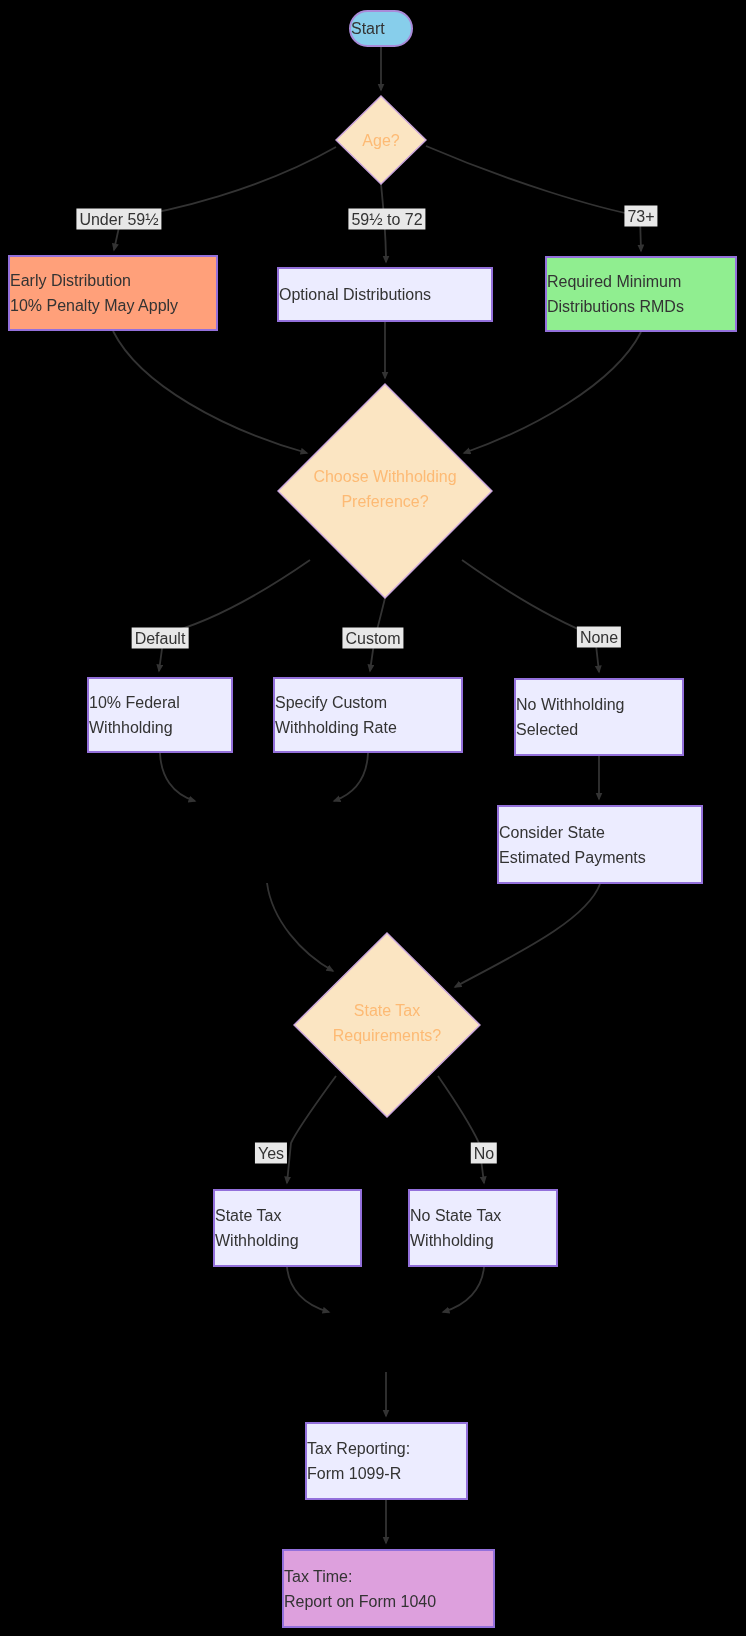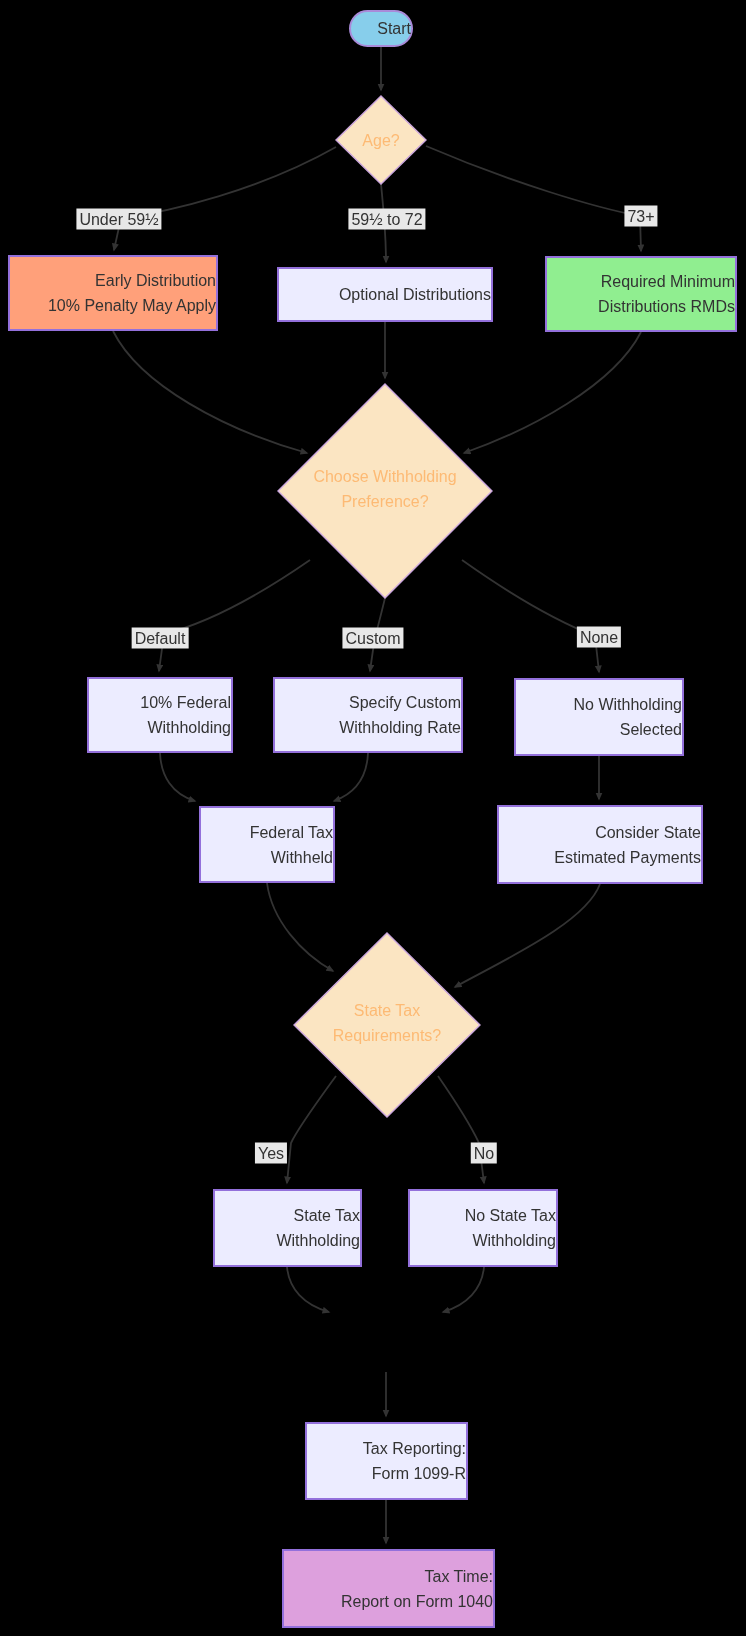--- a/index.html
+++ b/index.html
@@ -2,21 +2,21 @@
 <html><head>
 <meta charset="utf-8">
 <style>
   html,body{margin:0;padding:0;background:#000;}
   .canvas{
     position:relative;width:746px;height:1636px;background:#000;
     font-family:"Liberation Sans","DejaVu Sans",sans-serif;color:#333;overflow:hidden;
   }
   svg.edges{position:absolute;left:0;top:0;}
   .node{
-    position:absolute;display:flex;flex-direction:column;align-items:flex-end;justify-content:center;
+    position:absolute;display:flex;flex-direction:column;align-items:flex-start;justify-content:center;
     text-align:center;font-size:16px;line-height:25px;box-sizing:border-box;color:#333;
   }
   .box{background:#ECECFF;border:2px solid #9370DB;}
   .stadium{background:#87CEEB;border:2px solid #A98BD9;border-radius:19px;}
   .diamond-label{
     position:absolute;transform:translate(-50%,-50%);text-align:center;
     font-size:16px;line-height:25px;pointer-events:none;color:#fdba74;
   }
   .edge-label{
     position:absolute;transform:translate(-50%,-50%);background:#E8E8E8;color:#333;
@@ -90,24 +90,20 @@
   <div class="node box" style="left:273px;top:677px;width:190px;height:76px;">
     <span>Specify Custom</span>
     <span>Withholding Rate</span>
   </div>
 
   <div class="node box" style="left:514px;top:678px;width:170px;height:78px;">
     <span>No Withholding</span>
     <span>Selected</span>
   </div>
 
-  <div class="node box" style="left:199px;top:806px;width:136px;height:77px;">
-    <span>Federal Tax</span>
-    <span>Withheld</span>
-  </div>
 
   <div class="node box" style="left:497px;top:805px;width:206px;height:79px;">
     <span>Consider State</span>
     <span>Estimated Payments</span>
   </div>
 
   <div class="node box" style="left:213px;top:1189px;width:149px;height:78px;">
     <span>State Tax</span>
     <span>Withholding</span>
   </div>

